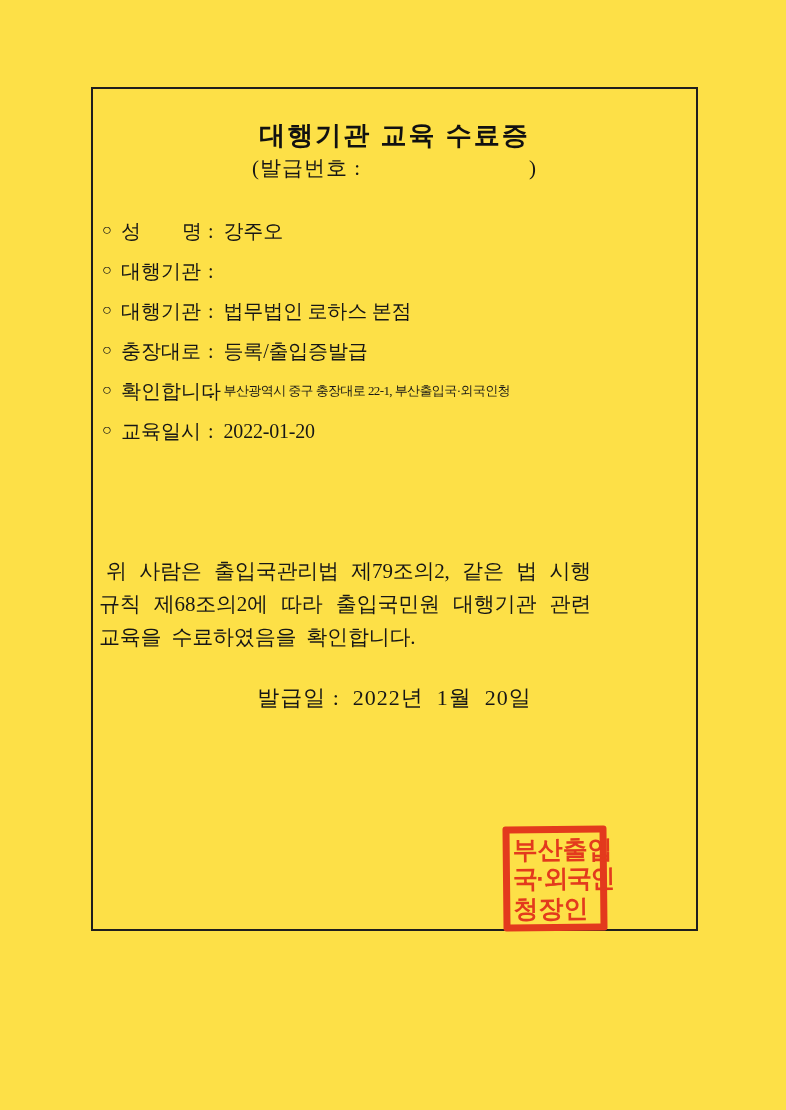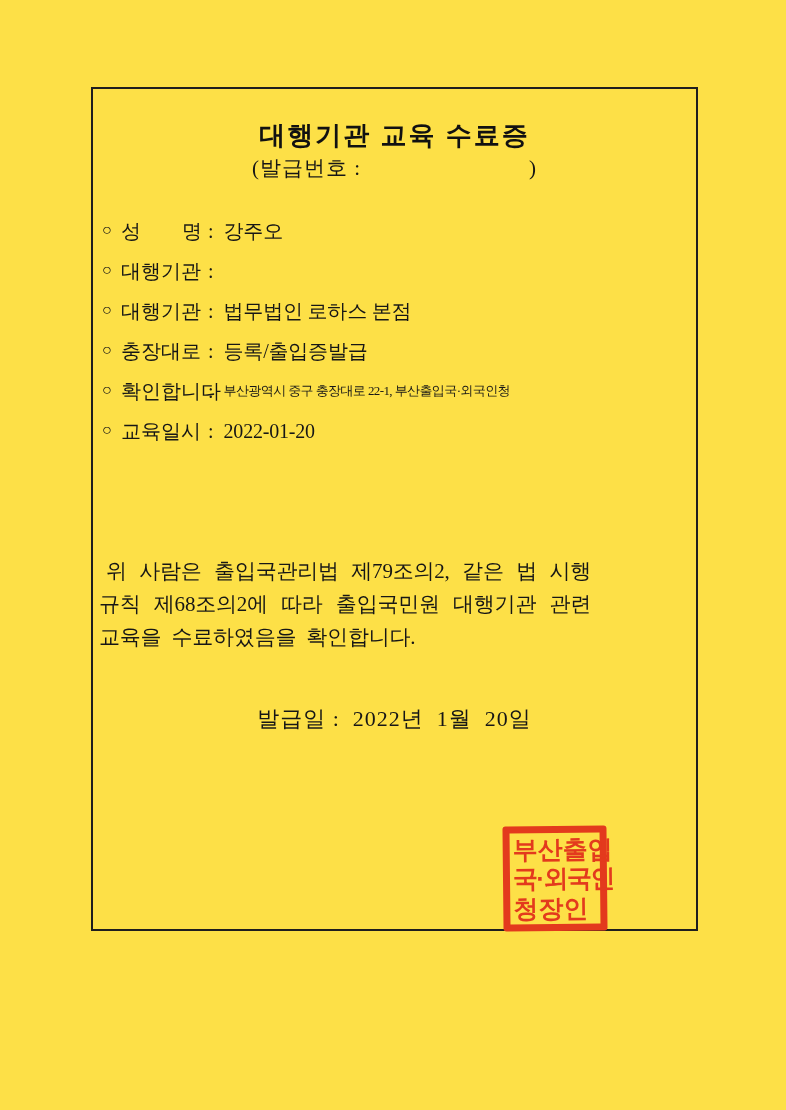--- a/index.html
+++ b/index.html
@@ -63,21 +63,21 @@
   .field-row:nth-child(5) .field-value{font-size:13px;letter-spacing:-0.6px;}
   .statement{
     position:absolute;top:466px;left:6px;width:492px;
     font-size:21px;line-height:33px;
     text-align:justify;
     word-spacing:5px;
     text-indent:7px;
     letter-spacing:-0.2px;
   }
   .issue-date{
-    position:absolute;top:615px;left:0;width:100%;
+    position:absolute;top:594px;left:0;width:100%;
     text-align:center;
     font-size:22px;
     white-space:pre;
     letter-spacing:1px;
   }
   .issuer{
     position:absolute;top:766px;left:0;width:100%;
     text-align:center;
     font-family:"Liberation Sans","DejaVu Sans",sans-serif;
     font-weight:500;

